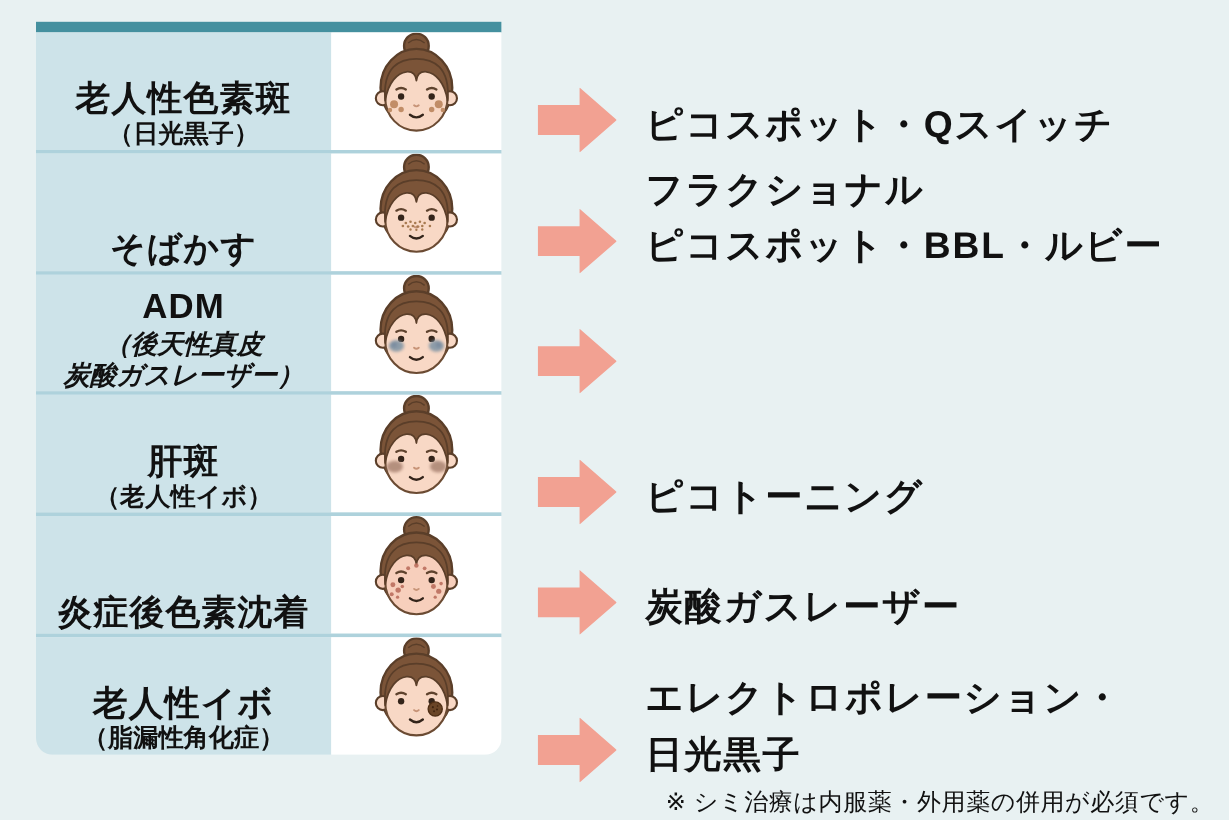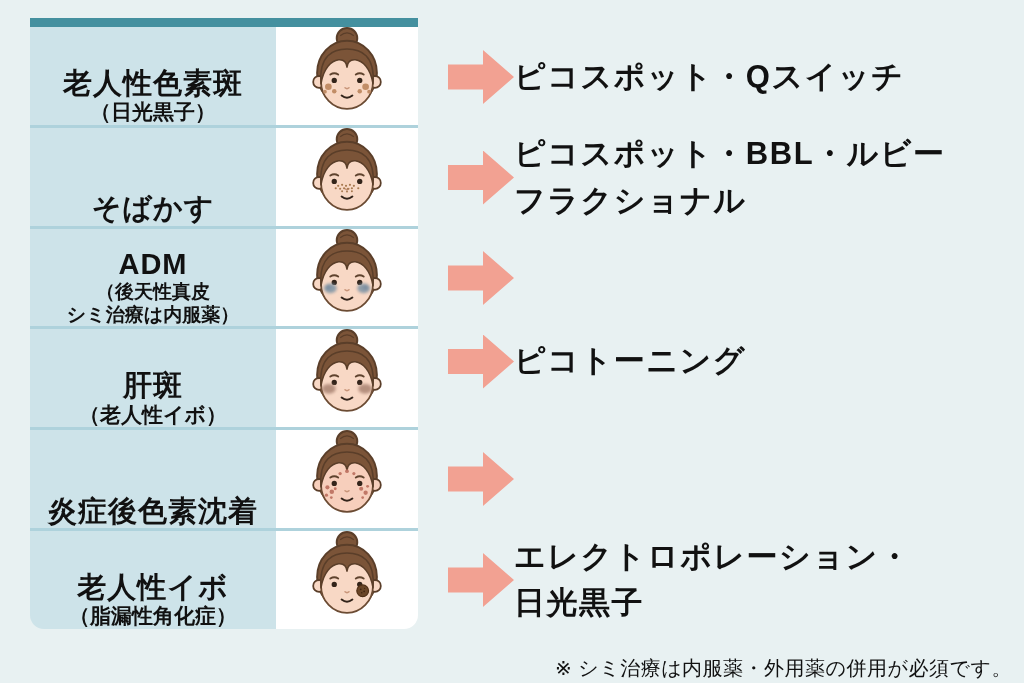--- a/index.html
+++ b/index.html
@@ -18,38 +18,38 @@
   .table-header-bar{height:9px;background:var(--header-bar,#44909f);flex:0 0 auto;}
   .trow{flex:1 1 0;display:flex;min-height:0;}
   .trow + .trow{border-top:3px solid var(--row-divider,#aed2dc);}
   .cond-cell{
     width:246px;flex:0 0 246px;background:var(--cond-bg,#cde3e9);
     display:flex;flex-direction:column;align-items:center;justify-content:flex-end;
     text-align:center;line-height:1.18;
   }
   .cond-main{font-size:29px;font-weight:700;letter-spacing:1px;}
   .cond-sub{font-size:21px;font-weight:700;letter-spacing:0;}
-  .cond-sub.small{font-size:19px;line-height:1.2;}
+  .cond-sub.small{font-size:22px;line-height:1.2;font-style:italic;}
   .face-cell{
     flex:1 1 auto;background:var(--face-bg,#ffffff);
     display:flex;align-items:center;justify-content:center;overflow:hidden;
   }
   .face{width:98px;height:98px;}
   .face svg{display:block;width:100%;height:100%;}
   
   .r-row{
     position:absolute;left:448px;width:574px;
-    display:flex;align-items:center;
+    display:flex;align-items:flex-end;gap:24px;
   }
   .r1{top:27px;height:100px;}
   .r2{top:127px;height:101px;}
   .r3{top:228px;height:100px;}
-  .r4{top:311px;height:101px;}
+  .r4{top:336px;height:101px;}
   .r5{top:429px;height:100px;}
-  .r6{top:524px;height:112px;}
+  .r6{top:540px;height:112px;}
   .arrow{
     flex:0 0 66px;width:66px;height:54px;background:var(--arrow,#f2a192);
     clip-path:polygon(0 27%,53% 27%,53% 0,100% 50%,53% 100%,53% 73%,0 73%);
   }
   .t-text{font-size:31px;font-weight:700;line-height:1.5;letter-spacing:1.5px;white-space:nowrap;}
   .r3 .t-text{padding-left:14px;}
   
   .footnote{
     position:absolute;right:12px;top:655px;
     font-size:20px;font-weight:400;letter-spacing:0.5px;white-space:nowrap;
@@ -149,21 +149,21 @@
       </g>
   </svg>
         </div>
     </div>
   </div>
 
   <div class="trow">
     <div class="cond-cell">
       <div class="cond-main">ADM</div>
       <div class="cond-sub small">（後天性真皮</div>
-      <div class="cond-sub small">シミ治療は内服薬）</div>
+      <div class="cond-sub small">炭酸ガスレーザー）</div>
     </div>
     <div class="face-cell">
       <div class="face">
   <svg viewBox="0 0 100 100" xmlns="http://www.w3.org/2000/svg">
     <defs>
               <filter id="blur2" x="-40%" y="-40%" width="180%" height="180%">
       <feGaussianBlur stdDeviation="1.5"></feGaussianBlur>
               </filter>
             </defs>
     <circle cx="50" cy="11.5" r="10.5" fill="#7b5438" stroke="#5a3e29" stroke-width="2"></circle>
@@ -323,38 +323,41 @@
 <div class="r-row r1">
   <div class="arrow"></div>
   <div class="t-text">
     <div>ピコスポット・Qスイッチ</div>
   </div>
 </div>
 
 <div class="r-row r2">
   <div class="arrow"></div>
   <div class="t-text">
+    <div>フラクショナル</div>
     <div>ピコスポット・BBL・ルビー</div>
-    <div>フラクショナル</div>
   </div>
 </div>
 
 <div class="r-row r3">
   <div class="arrow"></div>
 </div>
 
 <div class="r-row r4">
   <div class="arrow"></div>
   <div class="t-text">
     <div>ピコトーニング</div>
   </div>
 </div>
 
 <div class="r-row r5">
   <div class="arrow"></div>
+  <div class="t-text">
+    <div>炭酸ガスレーザー</div>
+  </div>
 </div>
 
 <div class="r-row r6">
   <div class="arrow"></div>
   <div class="t-text">
     <div>エレクトロポレーション・</div>
     <div>日光黒子</div>
   </div>
 </div>
 

